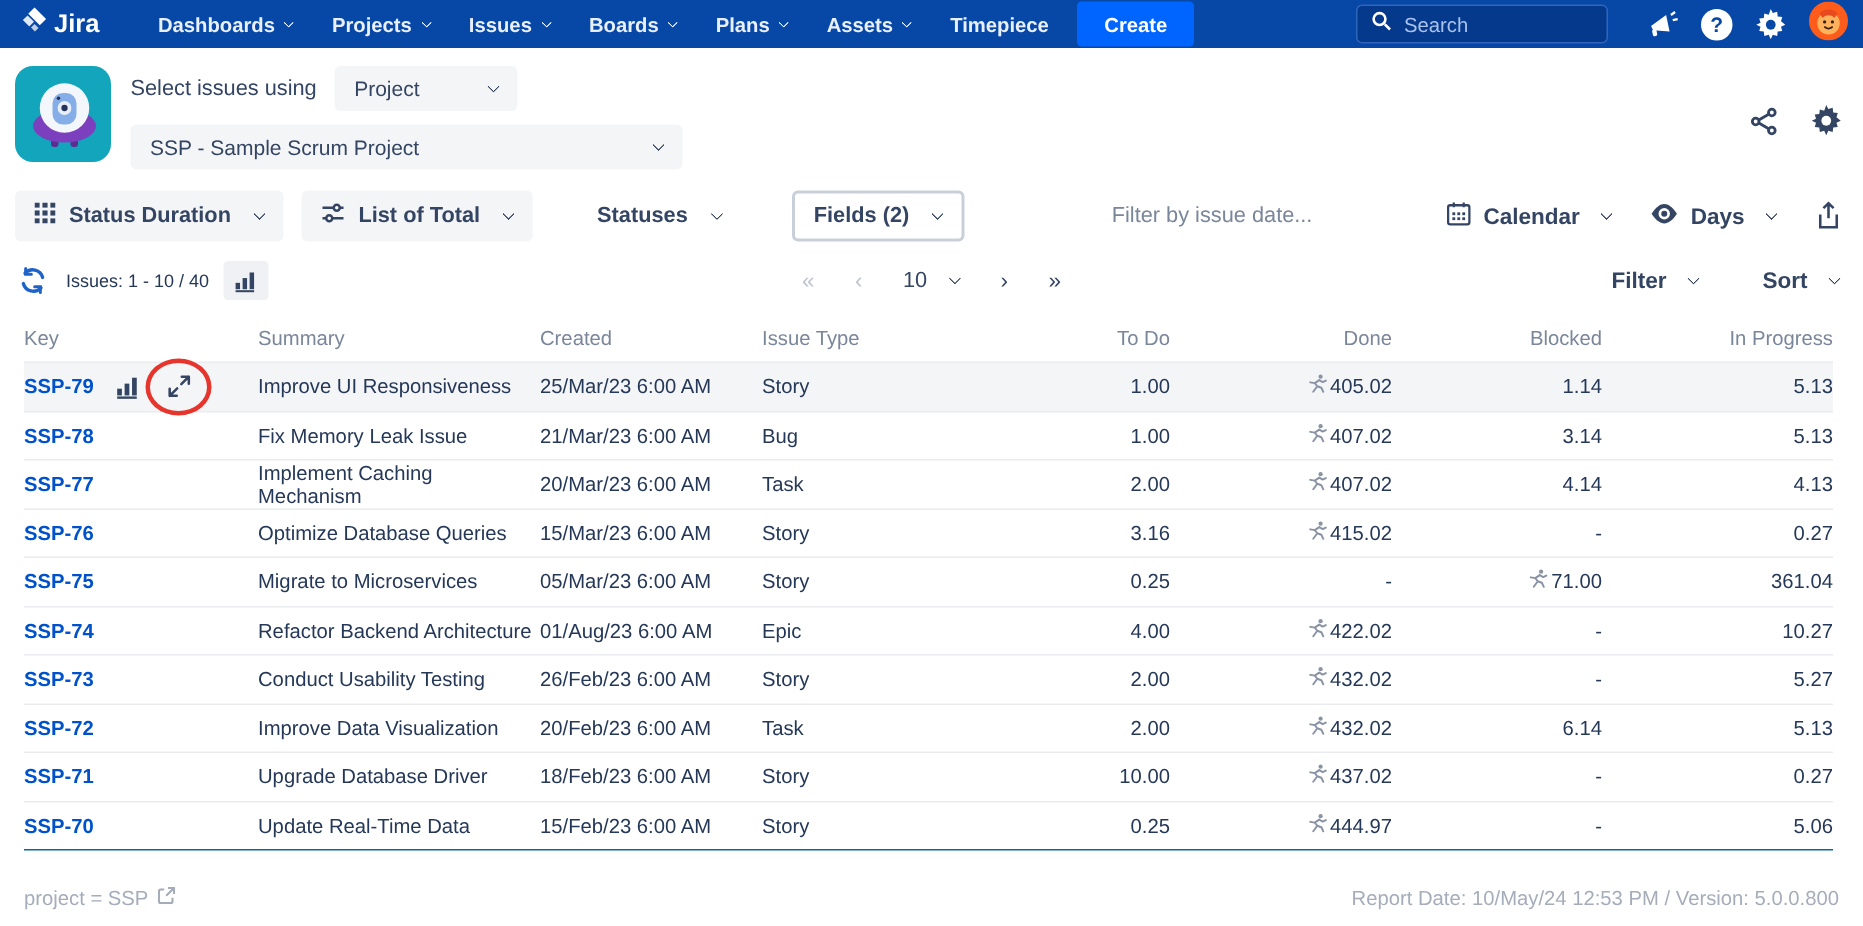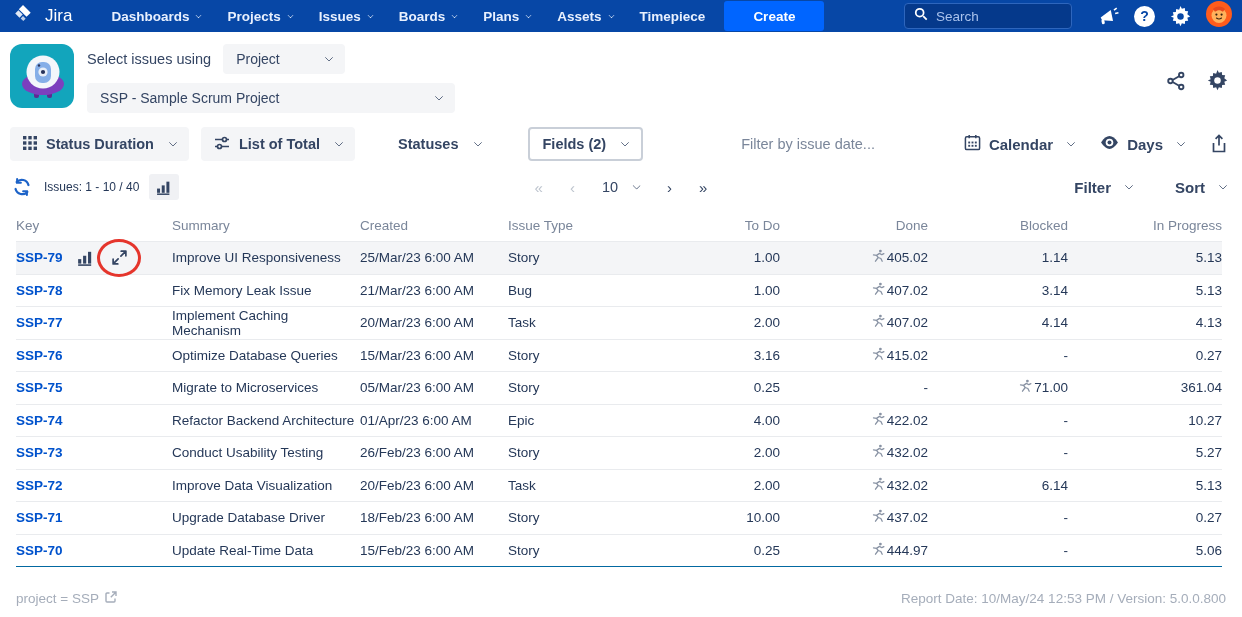--- a/index.html
+++ b/index.html
@@ -2,30 +2,30 @@
 <html><head>
 <meta charset="utf-8">
 <style>
   * { box-sizing: border-box; margin: 0; padding: 0; }
   html,body { width:1242px; height:617px; overflow:hidden; background:#fff;
     font-family:"Liberation Sans", sans-serif; position:relative; }
 
   
   .topnav { height:32px; background:#0747A6; display:flex; align-items:center;
     color:#fff; padding:0 10px 0 12px; }
-  .nav-logo { display:flex; align-items:center; gap:12px; font-size:17px;
-    font-weight:400; color:#fff; margin-right:26px; }
+  .nav-logo { display:flex; align-items:center; gap:3px; font-size:17px;
+    font-weight:700; color:#fff; margin-right:26px; }
   .nav-item { font-size:13.5px; font-weight:600; padding:0 13px; height:32px;
     display:flex; align-items:center; color:#E8F0FE; cursor:pointer; }
   .chev { display:inline-block; width:6px; height:6px;
     border-right:1.8px solid currentColor; border-bottom:1.8px solid currentColor;
     transform:rotate(45deg) translate(-1px,-1px); margin-left:7px; border-radius:1px; flex:none; }
   .chev-sm { width:5px; height:5px; }
   .create-btn { background:#0065FF; color:#fff; font-size:13.5px; font-weight:600;
-    border:none; border-radius:3px; padding:0 29px; height:30px; margin-left:6px;
+    border:none; border-radius:3px; padding:0 18px; height:30px; margin-left:6px;
     cursor:pointer; font-family:inherit; }
   .nav-right { margin-left:auto; display:flex; align-items:center; gap:15px; }
   .search-box { display:flex; align-items:center; gap:8px; background:#05398B;
     border:1px solid #2E66BD; border-radius:4px; height:26px; width:168px;
     padding:0 9px; margin-right:10px; }
   .search-box input { background:transparent; border:none; outline:none;
     color:#a3a3a3; font-size:13.5px; width:118px; font-family:inherit; }
   .search-box input::placeholder { color:#A9C2EC; }
   .q-badge { width:21px; height:21px; border-radius:50%; background:#fff;
     color:#0747A6; font-weight:700; font-size:14px; display:flex;
@@ -586,21 +586,21 @@
   </tr>
 
   <tr>
     <td>
       <div class="keywrap">
         <a class="key">SSP-74</a>
 
       </div>
     </td>
     <td>Refactor Backend Architecture</td>
-    <td>01/Apr/23 6:00 AM</td>
+    <td>01/Aug/23 6:00 AM</td>
     <td>Epic</td>
     <td class="num">
             <span class="cellflex">
               <span class="val">4.00</span>
             </span>
           </td>
     <td class="num">
       <span class="cellflex">
         <span>
           <svg width="14" height="14" viewBox="0 0 14 14" fill="none" stroke="#8993A4" stroke-width="1.3" stroke-linecap="round" stroke-linejoin="round">

